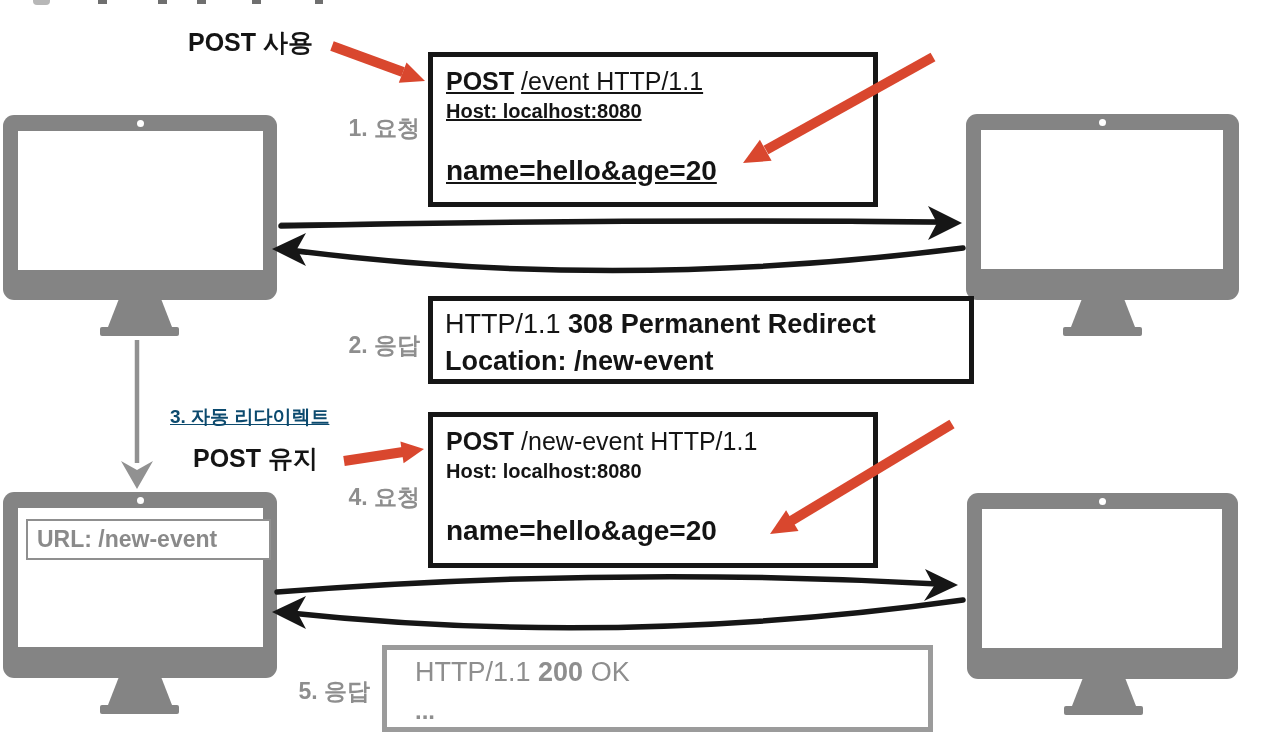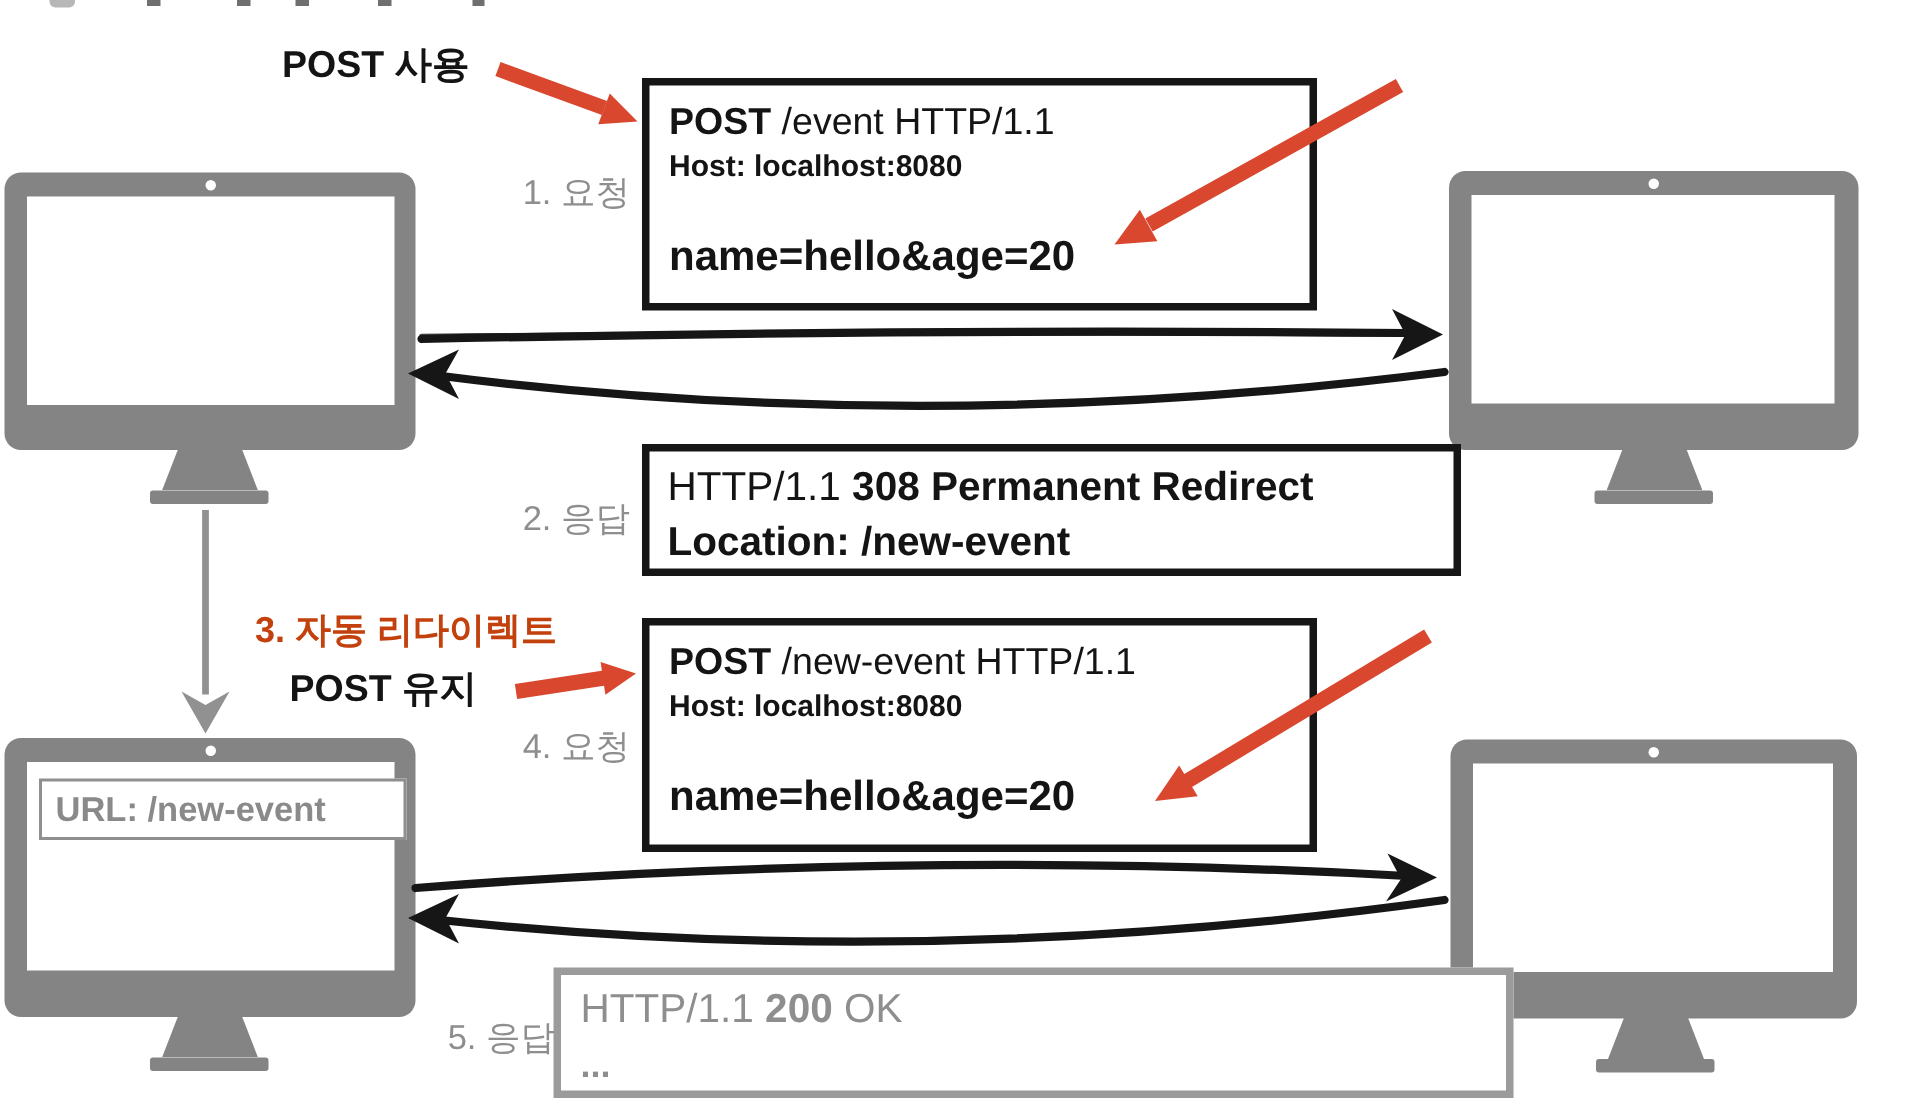--- a/index.html
+++ b/index.html
@@ -27,24 +27,24 @@
   .ln-host{font-size:20px;line-height:30px;font-weight:bold;}
   .ln-body{font-size:28px;line-height:34px;font-weight:bold;}
   .ln-resp{font-size:27px;line-height:37px;}
   .bold{font-weight:bold;}
   .sp{margin-left:0.28em;}
   .spacer28{height:28px;}
   .spacer12{height:12px;}
   
   .step-label{
     position:absolute;width:100px;text-align:right;color:#8e8e8e;
-    font-weight:normal;font-size:23px;white-space:nowrap;
+    font-weight:bold;font-size:23px;white-space:nowrap;
   }
   .note{position:absolute;font-weight:bold;font-size:25px;color:#141414;white-space:nowrap;}
-  .note.faded{color:#c2410c;font-size:24px;}
+  .note.faded{color:#0c4a6e;font-size:19px;text-decoration:underline;}
   
   .frag{position:absolute;top:0;height:4px;background:#6f6f6f;}
   .frag.light{background:#b7b7b7;border-radius:0 0 4px 4px;height:5px;}
   
   #arrow-layer{position:absolute;left:0;top:0;width:1280px;height:734px;pointer-events:none;}
 </style>
 </head>
 <body>
 
 <div id="canvas">
@@ -80,40 +80,40 @@
     <span>URL: /new-event</span>
   </div>
 
   <div class="monitor" style="left:967px;top:493px;width:271px;height:186px;">
     <div class="camera" style="left:132px;"></div>
     <div class="screen" style="width:240px;height:139px;"></div>
   </div>
   <div class="stand-neck" style="left:1072px;top:678px;width:64px;height:28px;"></div>
   <div class="stand-base" style="left:1064px;top:706px;width:79px;height:9px;"></div>
 
-  <div class="http-box bx-pad" style="left:428px;top:52px;width:450px;height:155px;">
+  <div class="http-box bx-pad" style="left:428px;top:52px;width:450px;height:155px;text-decoration:underline;">
     <div class="ln ln-req"><span class="bold">POST</span><span class="sp">/event HTTP/1.1</span></div>
     <div class="ln ln-host">Host: localhost:8080</div>
     <div class="spacer28"></div>
     <div class="ln ln-body">name=hello&amp;age=20</div>
   </div>
 
   <div class="http-box" style="left:428px;top:296px;width:546px;height:88px;padding:5px 12px;">
     <div class="ln ln-resp"><span>HTTP/1.1</span><span class="bold sp">308 Permanent Redirect</span></div>
     <div class="ln ln-resp bold">Location: /new-event</div>
   </div>
 
   <div class="http-box bx-pad" style="left:428px;top:412px;width:450px;height:156px;">
     <div class="ln ln-req"><span class="bold">POST</span><span class="sp">/new-event HTTP/1.1</span></div>
     <div class="ln ln-host">Host: localhost:8080</div>
     <div class="spacer28"></div>
     <div class="ln ln-body">name=hello&amp;age=20</div>
   </div>
 
-  <div class="http-box gray" style="left:369px;top:645px;width:640px;height:87px;padding:6px 13px;">
+  <div class="http-box gray" style="left:382px;top:645px;width:551px;height:87px;padding:6px 28px;">
     <div class="ln ln-resp" style="line-height:32px;"><span>HTTP/1.1</span><span class="bold sp">200</span><span class="sp">OK</span></div>
     <div class="spacer12"></div>
     <div class="ln bold" style="font-size:24px;line-height:22px;">...</div>
   </div>
 
   <div class="step-label" style="left:320px;top:113px;">1. 요청</div>
   <div class="step-label" style="left:320px;top:330px;">2. 응답</div>
   <div class="step-label" style="left:320px;top:482px;">4. 요청</div>
   <div class="step-label" style="left:270px;top:676px;">5. 응답</div>
 

